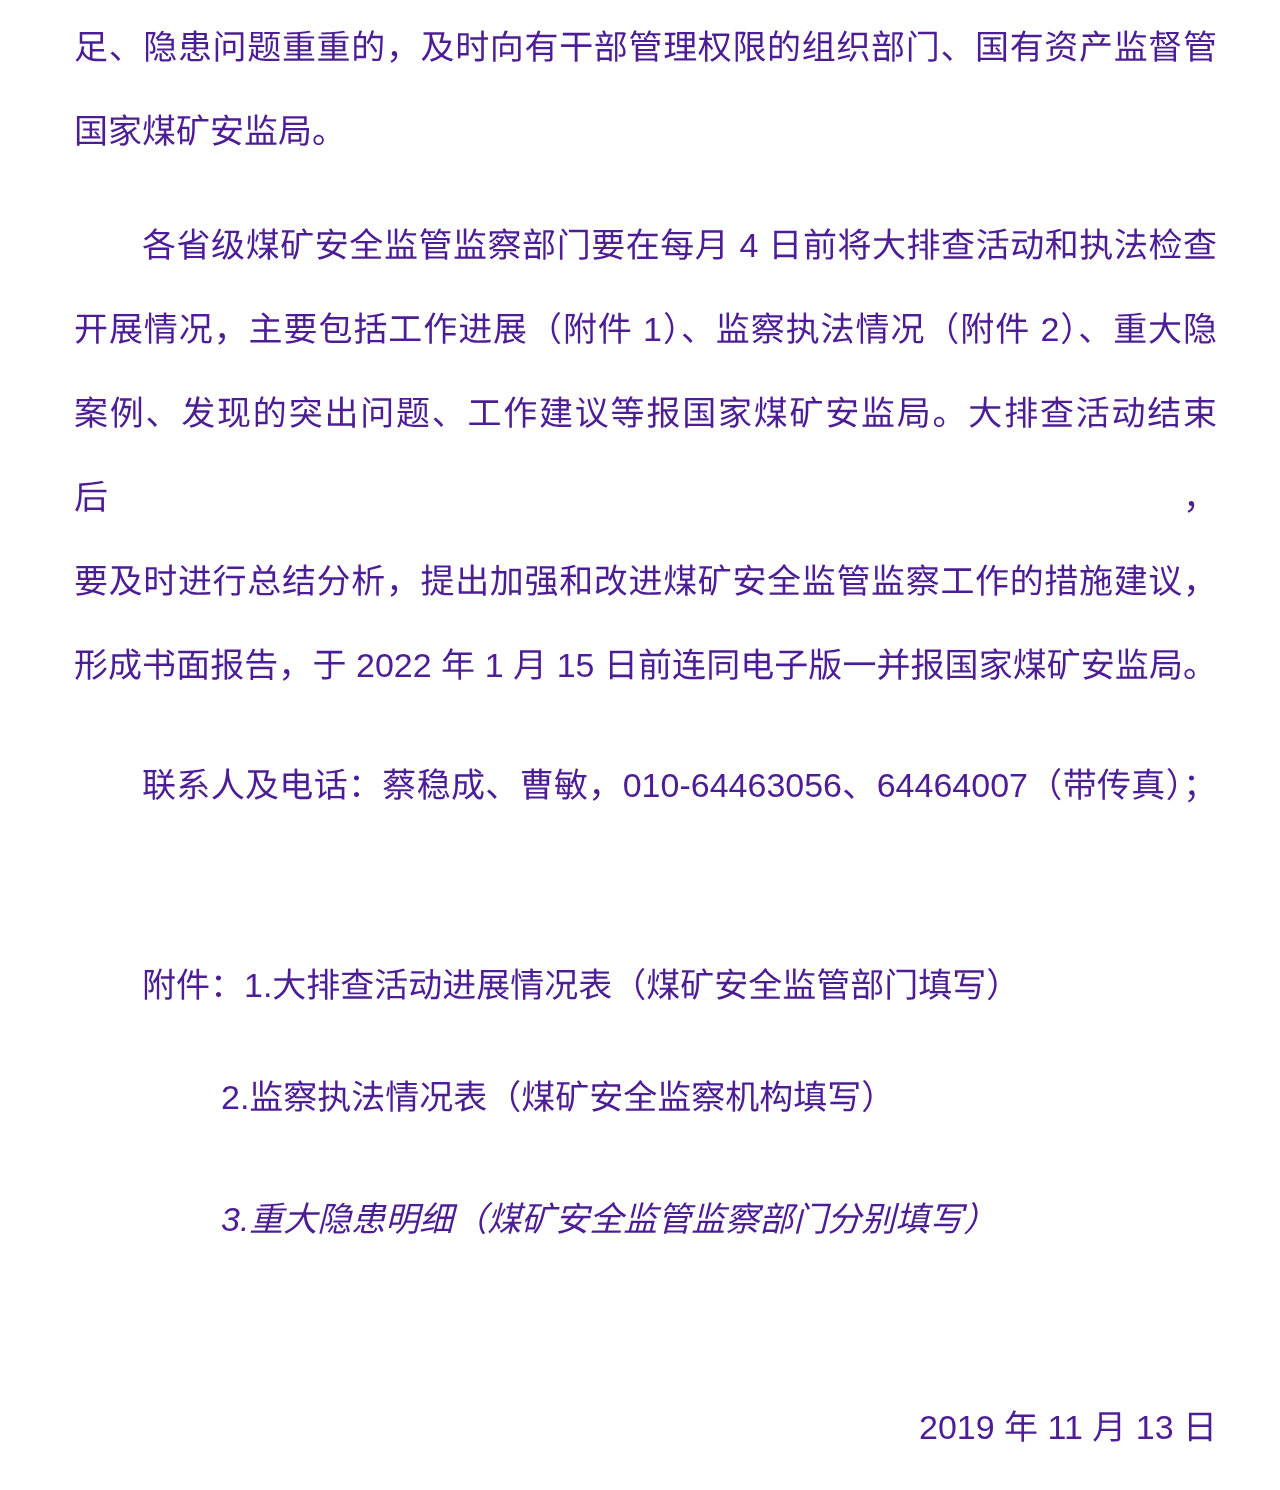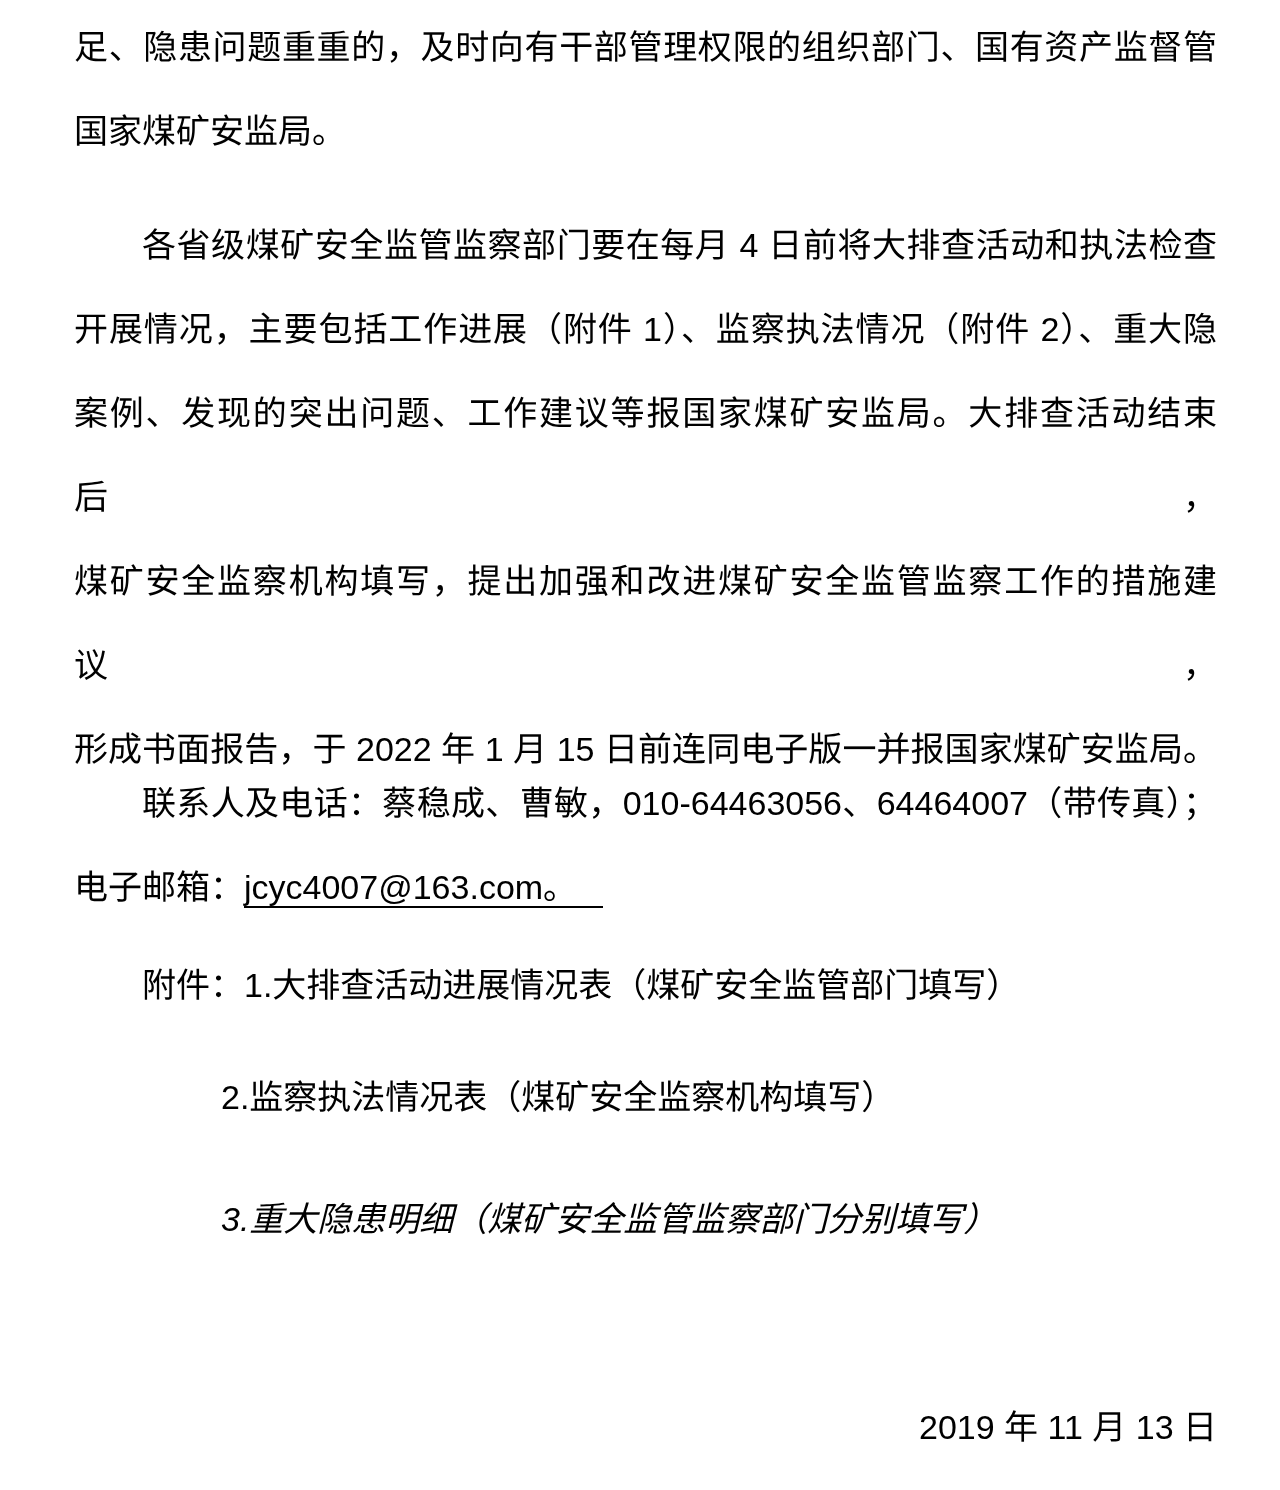--- a/index.html
+++ b/index.html
@@ -1,21 +1,21 @@
 <!DOCTYPE html>
 <html lang="zh-CN"><head>
 <meta charset="utf-8">
 <style>
   html, body { margin: 0; padding: 0; background: #ffffff; }
   .page {
     position: relative;
     width: 1280px;
     height: 1490px;
     background: #ffffff;
-    color: #000000;
+    color: #4c1d95;
     font-family: "Liberation Sans", "DejaVu Sans", sans-serif;
     font-size: 34px;
     overflow: hidden;
   }
   .para {
     position: absolute;
     left: 74px;
     width: 1143px;
     line-height: 84px;
   }
@@ -29,50 +29,47 @@
   .indent2 { text-indent: 68px; }   
   .indent-item { text-indent: 147px; } 
   .right { text-align: right; }
   .email-underline {
     border-bottom: 2px solid #000000;
     padding-right: 26px; 
   }
   
   #p-notify    { top: 5px; }
   #p-report    { top: 203px; }
-  #p-contact   { top: 761px; }
+  #p-contact   { top: 743px; }
   #p-attach1   { top: 943px; }
   #p-attach2   { top: 1055px; }
   #p-attach3   { top: 1177px; font-style: italic; }
   #p-agency    { top: 1283px; }
   #p-date      { top: 1385px; }
 </style>
 </head>
 <body>
 
 <div class="page">
 
   <div class="para" id="p-notify">
     <div class="line fill">足、隐患问题重重的，及时向有干部管理权限的组织部门、国有资产监督管</div>
     <div class="line">国家煤矿安监局。</div>
   </div>
 
   <div class="para" id="p-report">
     <div class="line fill indent2">各省级煤矿安全监管监察部门要在每月 4 日前将大排查活动和执法检查</div>
     <div class="line fill">开展情况，主要包括工作进展（附件 1）、监察执法情况（附件 2）、重大隐</div>
     <div class="line fill">案例、发现的突出问题、工作建议等报国家煤矿安监局。大排查活动结束后，</div>
-    <div class="line fill">煤矿安全监察机构填写，提出加强和改进煤矿安全监管监察工作的措施建议，</div>
+    <div class="line fill">要及时进行总结分析，提出加强和改进煤矿安全监管监察工作的措施建议，</div>
     <div class="line fill">形成书面报告，于 2022 年 1 月 15 日前连同电子版一并报国家煤矿安监局。</div>
   </div>
 
   <div class="para" id="p-contact">
     <div class="line fill indent2">联系人及电话：蔡稳成、曹敏，010-64463056、64464007（带传真）；</div>
-    <div class="line">
-      <span>电子邮箱：</span><span class="email-underline">jcyc4007@163.com。</span>
-    </div>
   </div>
 
   <div class="para" id="p-attach1">
     <div class="line indent2">附件：1.大排查活动进展情况表（煤矿安全监管部门填写）</div>
   </div>
 
   <div class="para" id="p-attach2">
     <div class="line indent-item">2.监察执法情况表（煤矿安全监察机构填写）</div>
   </div>
 

